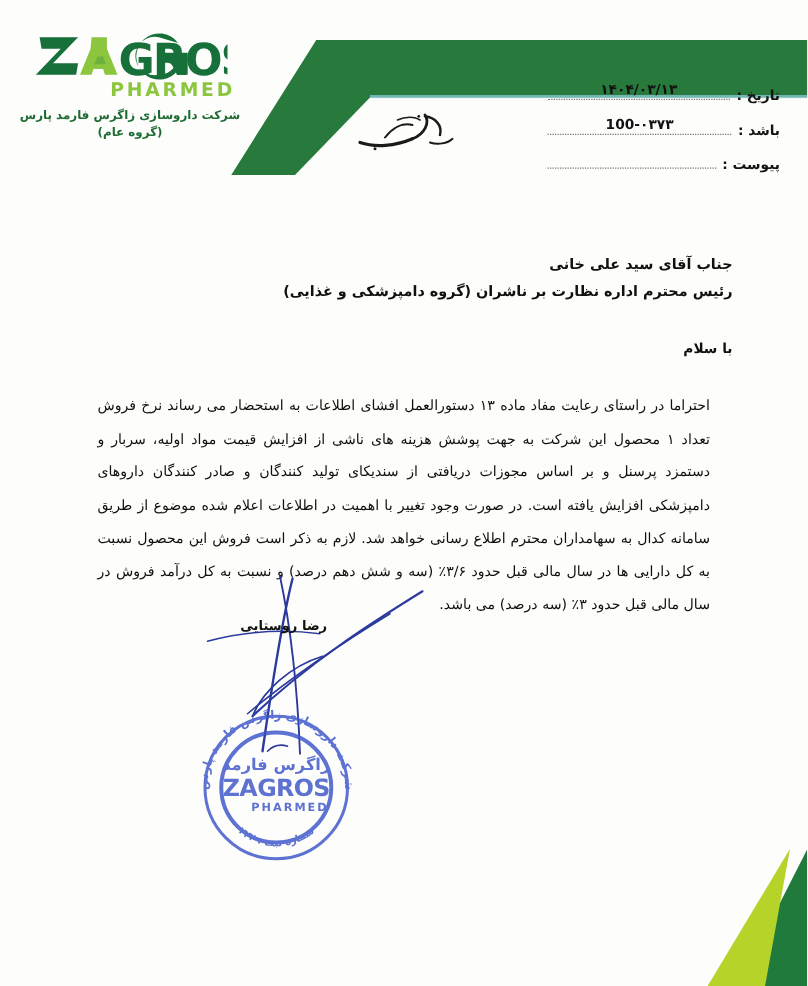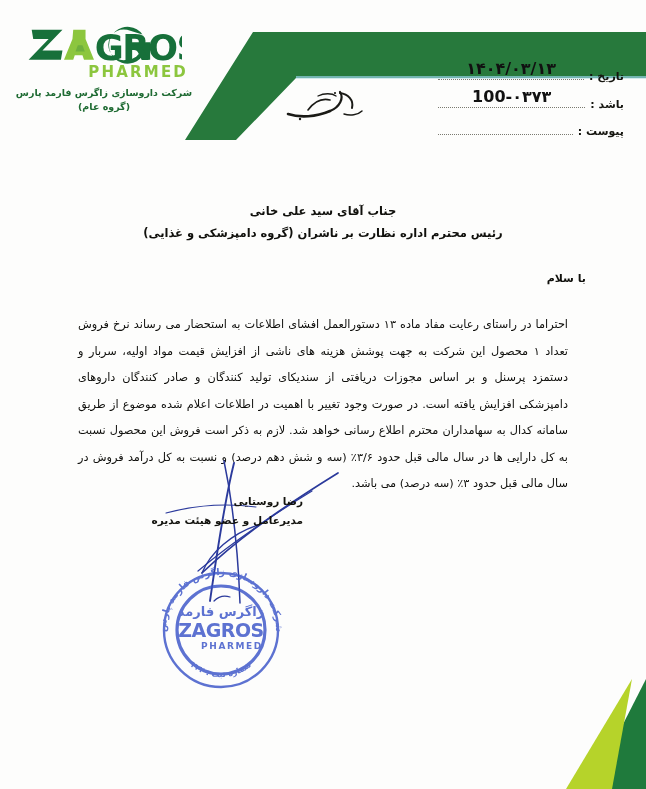--- a/index.html
+++ b/index.html
@@ -91,35 +91,35 @@
     position: relative;
     height: 11px;
     margin-right: 2px;
   }
   .meta-value {
     position: absolute;
     right: 4px;
     bottom: 1px;
     left: 4px;
     text-align: center;
-    font-size: 16px;
+    font-size: 11px;
     font-weight: bold;
     color: #111;
     letter-spacing: 0.4px;
     direction: ltr;
     unicode-bidi: bidi-override;
   }
 
   
   .addressee {
     position: absolute;
     top: 200px;
     right: 60px;
     left: 60px;
-    text-align: center;
+    text-align: right;
     direction: rtl;
   }
   .addressee-line {
     font-size: 11.5px;
     font-weight: bold;
     color: #10100c;
     line-height: 1.95;
   }
 
   .greeting {
@@ -145,23 +145,23 @@
     color: #0f0f0c;
   }
   .letter-body p {
     margin: 16px;
   }
 
   
   .sign-block {
     position: absolute;
     top: 492px;
-    right: 343px;
+    right: 324px;
     width: 190px;
-    text-align: right;
+    text-align: center;
     direction: rtl;
   }
   .sign-name {
     font-size: 10.5px;
     font-weight: bold;
     color: #12120d;
     line-height: 1.9;
   }
   .sign-title {
     font-size: 10.5px;
@@ -286,21 +286,20 @@
       <path d="M232 18 C 190 44, 140 76, 96 118" stroke-width="1.7"></path>
       <path d="M206 36 C 170 58, 130 84, 92 116" stroke-width="1.2"></path>
       <path d="M96 118 C 104 98, 126 78, 152 70" stroke-width="1.4"></path>
       <path d="M60 58 C 90 50, 120 48, 150 52" stroke-width="1.1"></path>
       <path d="M108 146 C 112 142, 118 140, 124 142" stroke-width="1.2"></path>
     </g>
   </svg>
 
   <div class="sign-block">
     <div class="sign-name">رضا روستایی</div>
-    <div class="sign-title">مدیرعامل و عضو هیئت مدیره</div>
   </div>
 
   <svg class="seal" viewBox="0 0 150 150">
     <defs>
       <path id="arcTop" d="M 20 78 A 55 55 0 0 1 130 78"></path>
       <path id="arcBottom" d="M 28 78 A 47 47 0 0 0 122 78"></path>
     </defs>
     <g opacity="0.82">
       <circle cx="75" cy="78" r="57" fill="none" stroke="#3a54c8" stroke-width="2.4"></circle>
       <circle cx="75" cy="78" r="44" fill="none" stroke="#3a54c8" stroke-width="3.2"></circle>

